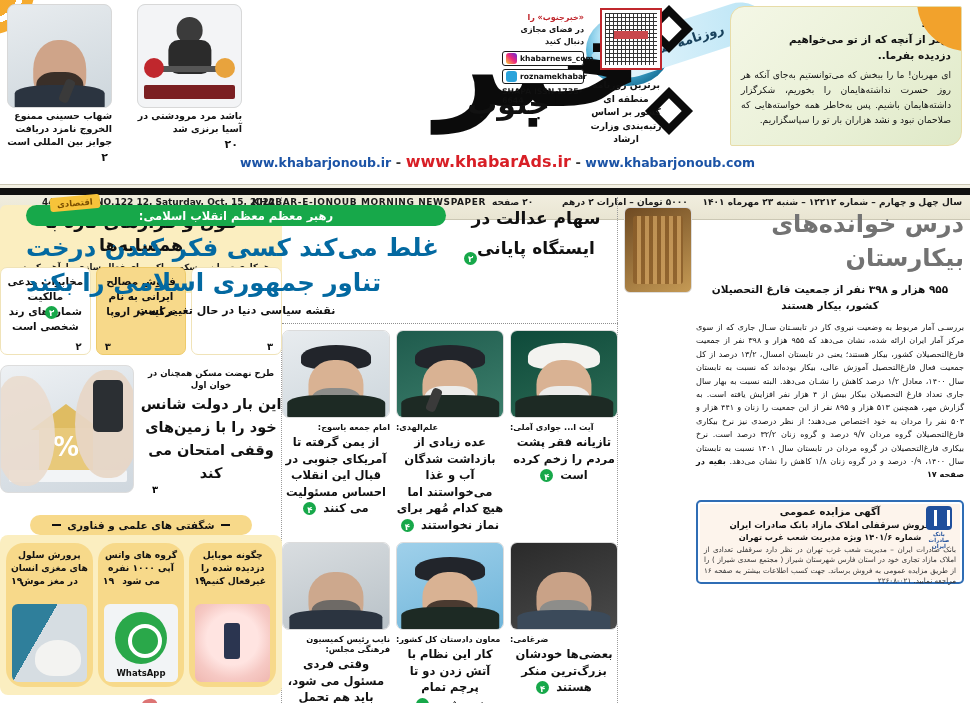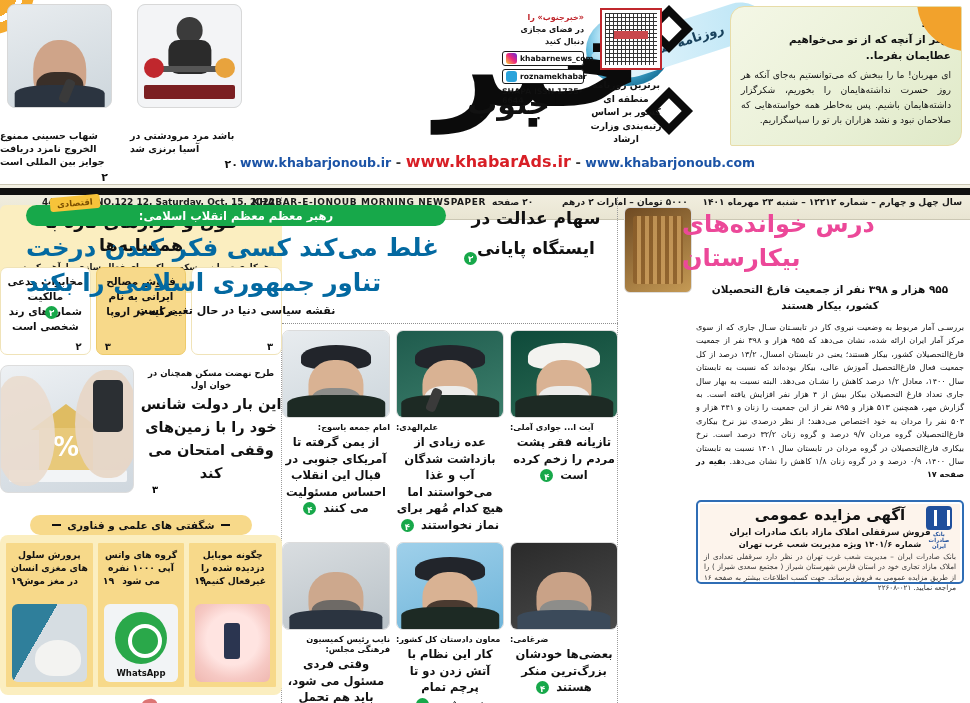--- a/index.html
+++ b/index.html
@@ -15,22 +15,22 @@
   
   .masthead { position:relative; width:970px; height:168px; background:#fff; }
 
   
   .promo { position:absolute; top:4px; width:112px; }
   .promo-img {
     width:105px; height:104px; border-radius:8px; overflow:hidden;
     border:1px solid #d8d8d8; position:relative; background:#cfd6dc;
   }
   .promo-cap {
-    margin-top:21px; font-size:9.5px; font-weight:bold; color:#111;
-    text-align:left; line-height:13px; direction:rtl;
+    margin-top:1px; font-size:9.5px; font-weight:bold; color:#111;
+    text-align:right; line-height:13px; direction:rtl;
   }
   .promo-page {
     margin-top:3px; font-size:11px; font-weight:bold; color:#111; text-align:right; padding-right:4px;
   }
   .promo1 { right:858px; }  
   .promo2 { right:728px; }
 
   
   .swoosh {
     position:absolute; left:0; top:0; width:70px; height:80px;
@@ -214,21 +214,21 @@
   .sci-head {
     position:absolute; right:30px; top:318px; width:222px; height:20px;
     background:#f7d98a; border-radius:11px; display:flex; align-items:center; justify-content:center; gap:6px;
   }
   .sci-head .t { font-size:10.5px; font-weight:bold; color:#111; }
   .sci-head .dash { width:9px; height:2px; background:#111; }
   .sci-strip {
     position:absolute; right:0; top:338px; width:282px; height:160px;
     background:#fbeec0; border-radius:8px; padding:8px 6px; display:flex; gap:5px; direction:rtl;
   }
-  .scard { flex:1; background:#f7d98a; border-radius:1px; padding:5px 4px; position:relative; }
+  .scard { flex:1; background:#f7d98a; border-radius:18px; padding:5px 4px; position:relative; }
   .scard .t { font-size:9.2px; font-weight:bold; color:#111; text-align:center; line-height:13px; }
   .scard .n { position:absolute; top:32px; left:5px; font-size:9.5px; font-weight:bold; color:#111; }
   .scard .ph {
     position:absolute; left:6px; right:6px; bottom:5px; height:78px; border-radius:6px; overflow:hidden;
   }
   .ph-mobile { background:radial-gradient(circle at 50% 45%, #ffe4e1 0 45%, #f6c9c4 70%, #efb7b0 100%); }
   .ph-mobile::after{ content:""; position:absolute; left:38%; top:24%; width:22%; height:46%; background:#2b3550; border-radius:3px; }
   .ph-wa { background:#f2f4f6; }
   .ph-wa-circle {
     position:absolute; left:50%; top:44%; transform:translate(-50%,-50%);
@@ -309,22 +309,22 @@
           background:#8d8d8a; border-radius:40% 40% 52% 52%; }
   .suit { position:absolute; left:50%; bottom:0; transform:translateX(-50%); width:88%; height:22%;
           background:#2b3440; border-radius:38% 38% 0 0; }
   .suit.l { background:#3b4a5a; }
   .cloak { position:absolute; left:50%; bottom:0; transform:translateX(-50%); width:92%; height:26%;
           background:#1d2a24; border-radius:36% 36% 0 0; }
   .mic { position:absolute; left:30%; bottom:6%; width:10px; height:24px; background:#3a3a3a; border-radius:4px; transform:rotate(22deg); }
 
   
   .unemp-title {
-    position:absolute; right:20px; top:10px; width:268px;
-    font-size:24px; font-weight:bold; color:#ec4899; text-align:left; line-height:34px;
+    position:absolute; right:6px; top:10px; width:268px;
+    font-size:24px; font-weight:bold; color:#737373; text-align:right; line-height:34px;
   }
   .unemp-sub {
     position:absolute; right:6px; top:84px; width:268px;
     font-size:10.5px; font-weight:bold; color:#111; text-align:center; line-height:16px;
   }
   .unemp-body {
     position:absolute; right:6px; top:124px; width:268px;
     font-size:8.1px; color:#111; text-align:justify; line-height:13.4px; direction:rtl;
   }
   .unemp-more { font-weight:bold; }
@@ -338,21 +338,21 @@
     position:absolute; inset:8px; background:repeating-linear-gradient(90deg,#8b5e2a 0 4px,#c89a5a 4px 8px);
     border-radius:3px; opacity:.85;
   }
 
   
   .ad {
     position:absolute; right:6px; top:303px; width:268px; height:84px;
     background:#fdf4ec; border:2px solid #2f6db5; border-radius:5px; padding:4px 6px;
     box-shadow: inset 0 0 0 2px #fff;
   }
-  .ad-t1 { font-size:15px; font-weight:bold; color:#111; text-align:center; }
+  .ad-t1 { font-size:10px; font-weight:bold; color:#111; text-align:center; }
   .ad-t2 { font-size:8.6px; font-weight:bold; color:#111; text-align:center; margin-top:2px; line-height:12px; }
   .ad-t3 { font-size:8.2px; font-weight:bold; color:#111; text-align:center; margin-top:1px; }
   .ad-body { font-size:7.2px; color:#333; text-align:justify; line-height:10.4px; margin-top:3px; }
   .ad-logo {
     position:absolute; right:6px; top:4px; width:34px; text-align:center;
   }
   .ad-logo .mark {
     width:26px; height:24px; margin:0 auto; background:#1f4f9c; border-radius:4px;
     position:relative;
   }
@@ -437,21 +437,21 @@
           <span class="ic ic-tg"></span>
           <span class="txt">roznamekhabar</span>
         </div>
         <div class="shapa" style="position:static;margin-top:3px">SHAPA ISSN 1735-6644</div>
       </div>
     </div>
 
     <div class="quote-box">
       <div class="quote-head">خدایا!</div>
       <div class="quote-head">بهتر از آنچه که از تو می‌خواهیم</div>
-      <div class="quote-head">عطایمان بفرما..</div>
+      <div class="quote-head">دزدیده بفرما..</div>
       <div class="quote-body">ای مهربان! ما را ببخش که می‌توانستیم به‌جای آنکه هر روز حسرت نداشته‌هایمان را بخوریم، شکرگزار داشته‌هایمان باشیم. پس به‌خاطر همه خواسته‌هایی که صلاحمان نبود و نشد هزاران بار تو را سپاسگزاریم.</div>
     </div>
   </div>
 
   <div class="infobar">
     <div class="cell ib-en">44th year, NO.122 12, Saturday, Oct, 15, 2022</div>
     <div class="cell ib-paper">KHABAR-E-JONOUB MORNING NEWSPAPER</div>
     <div class="cell ib-pages">۲۰ صفحه</div>
     <div class="cell ib-price">۵۰۰۰ تومان – امارات ۲ درهم</div>
     <div class="cell ib-date">سال چهل و چهارم – شماره ۱۲۲۱۲ – شنبه ۲۳ مهرماه ۱۴۰۱</div>

